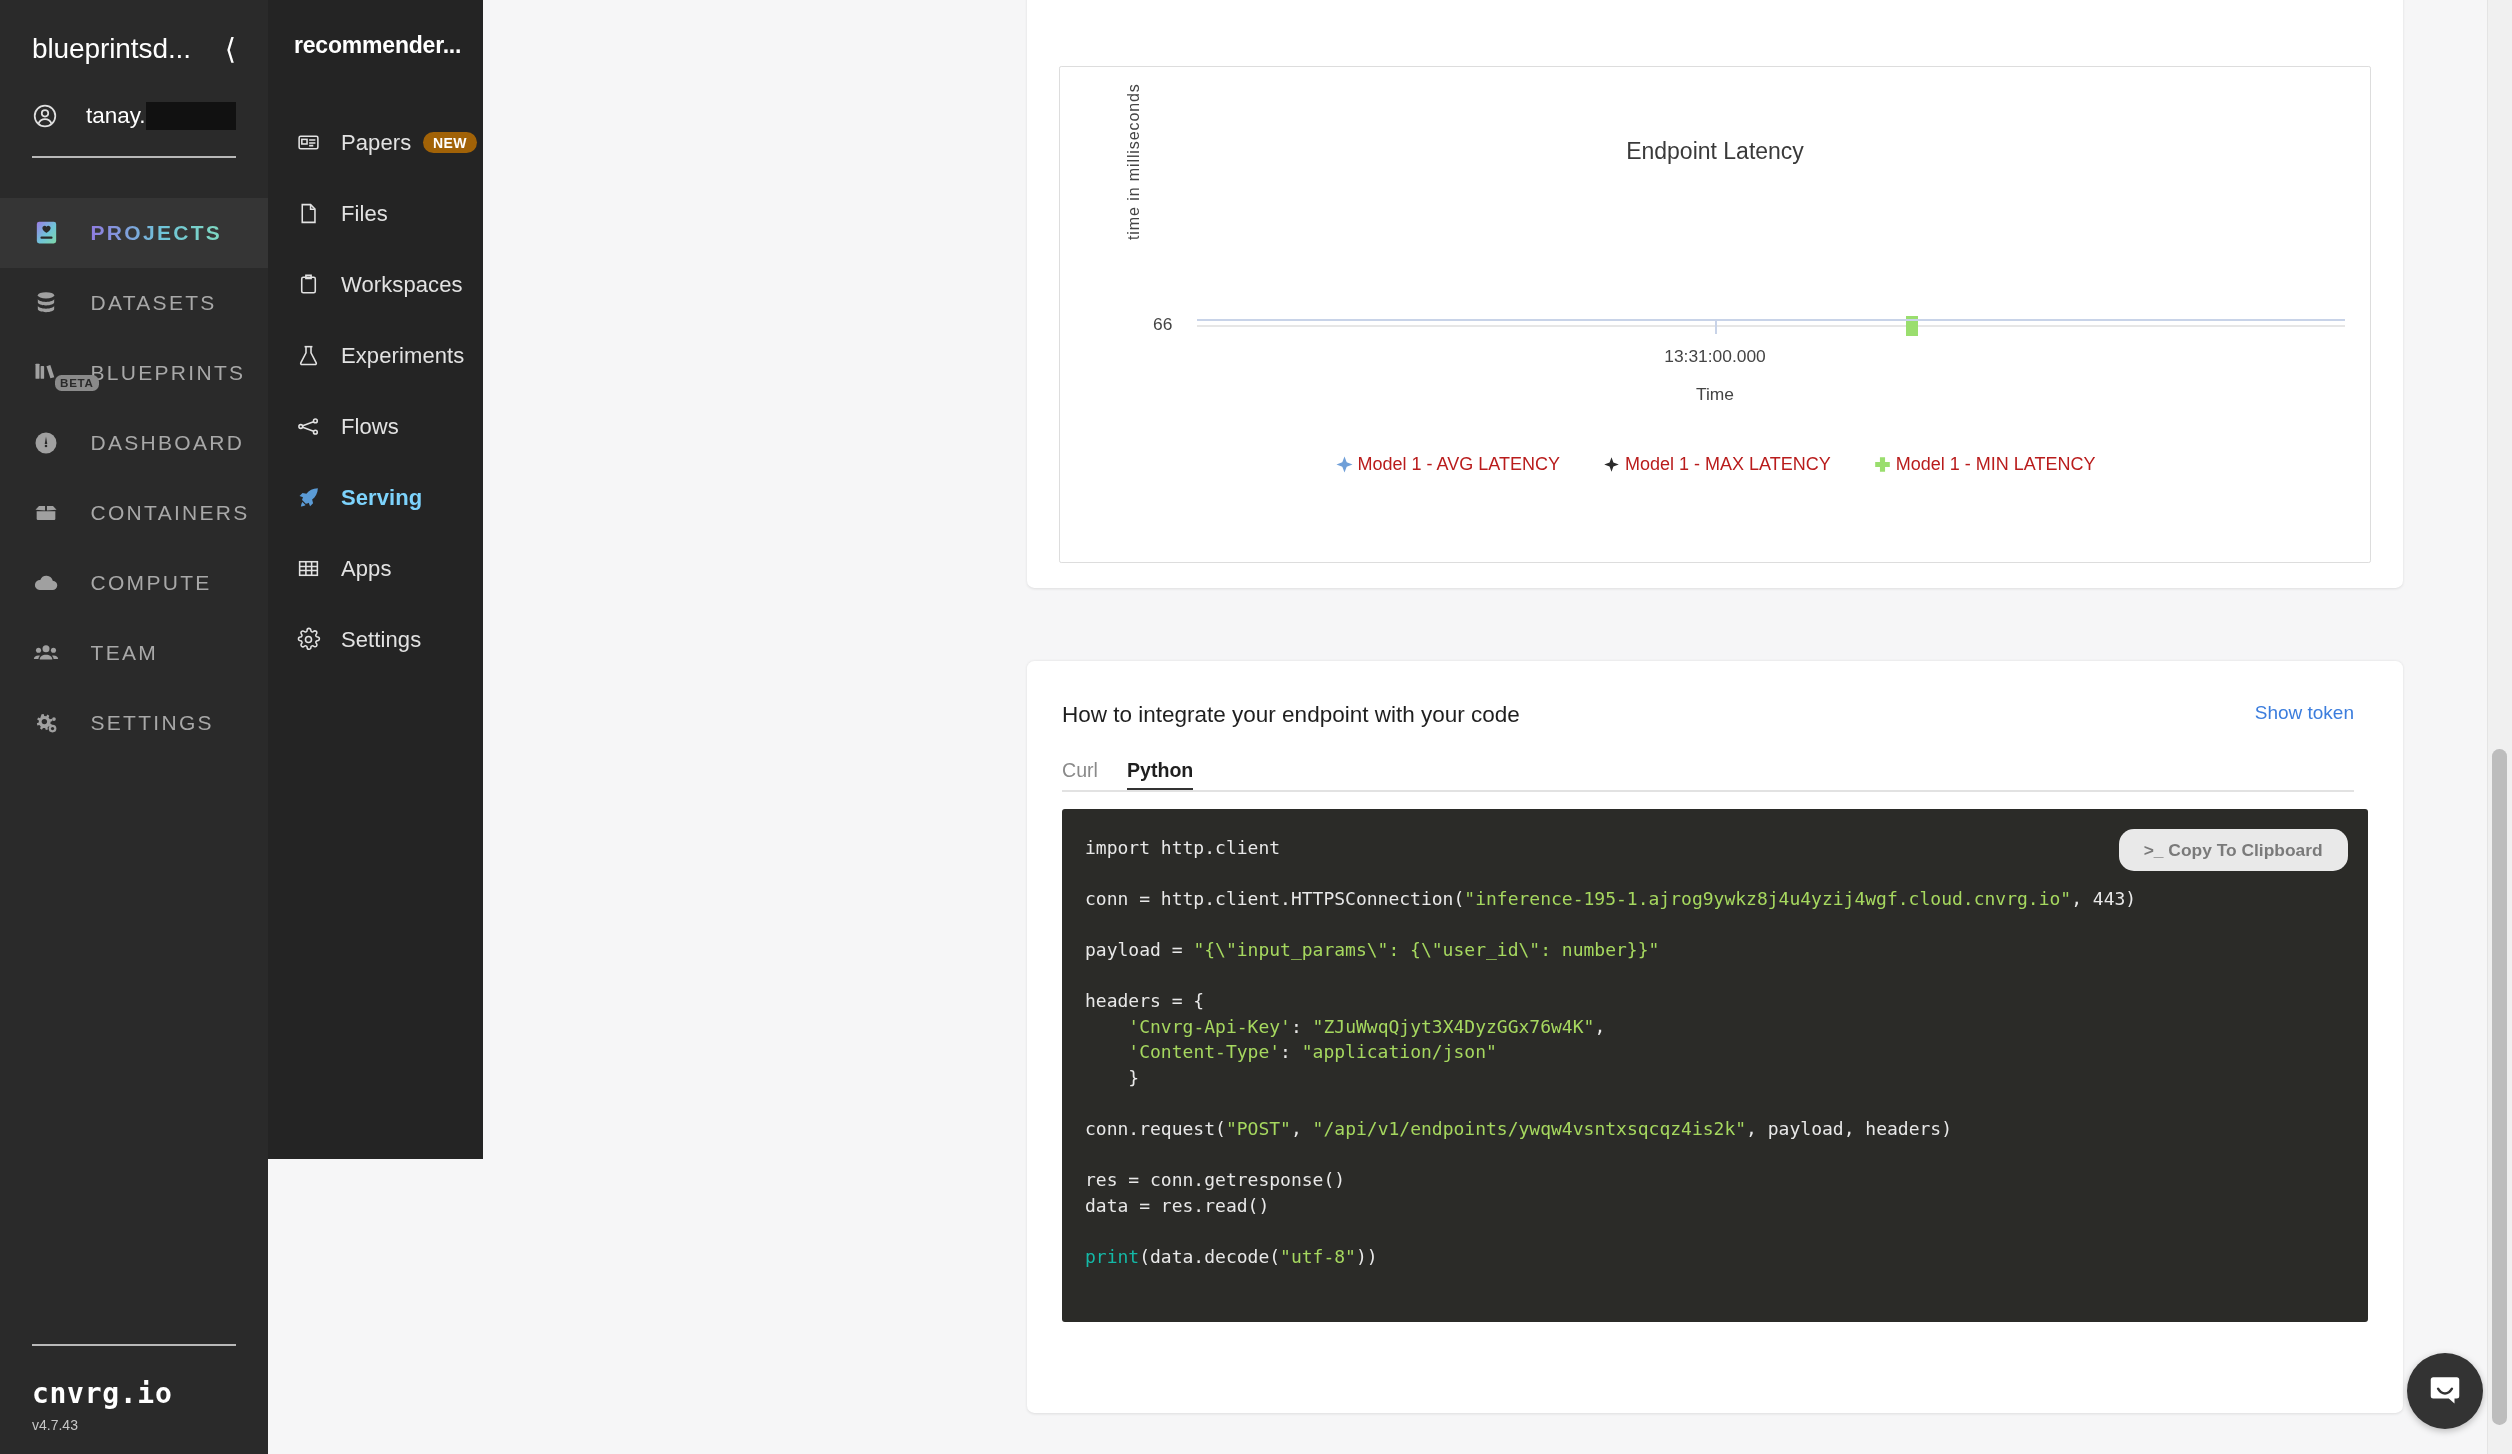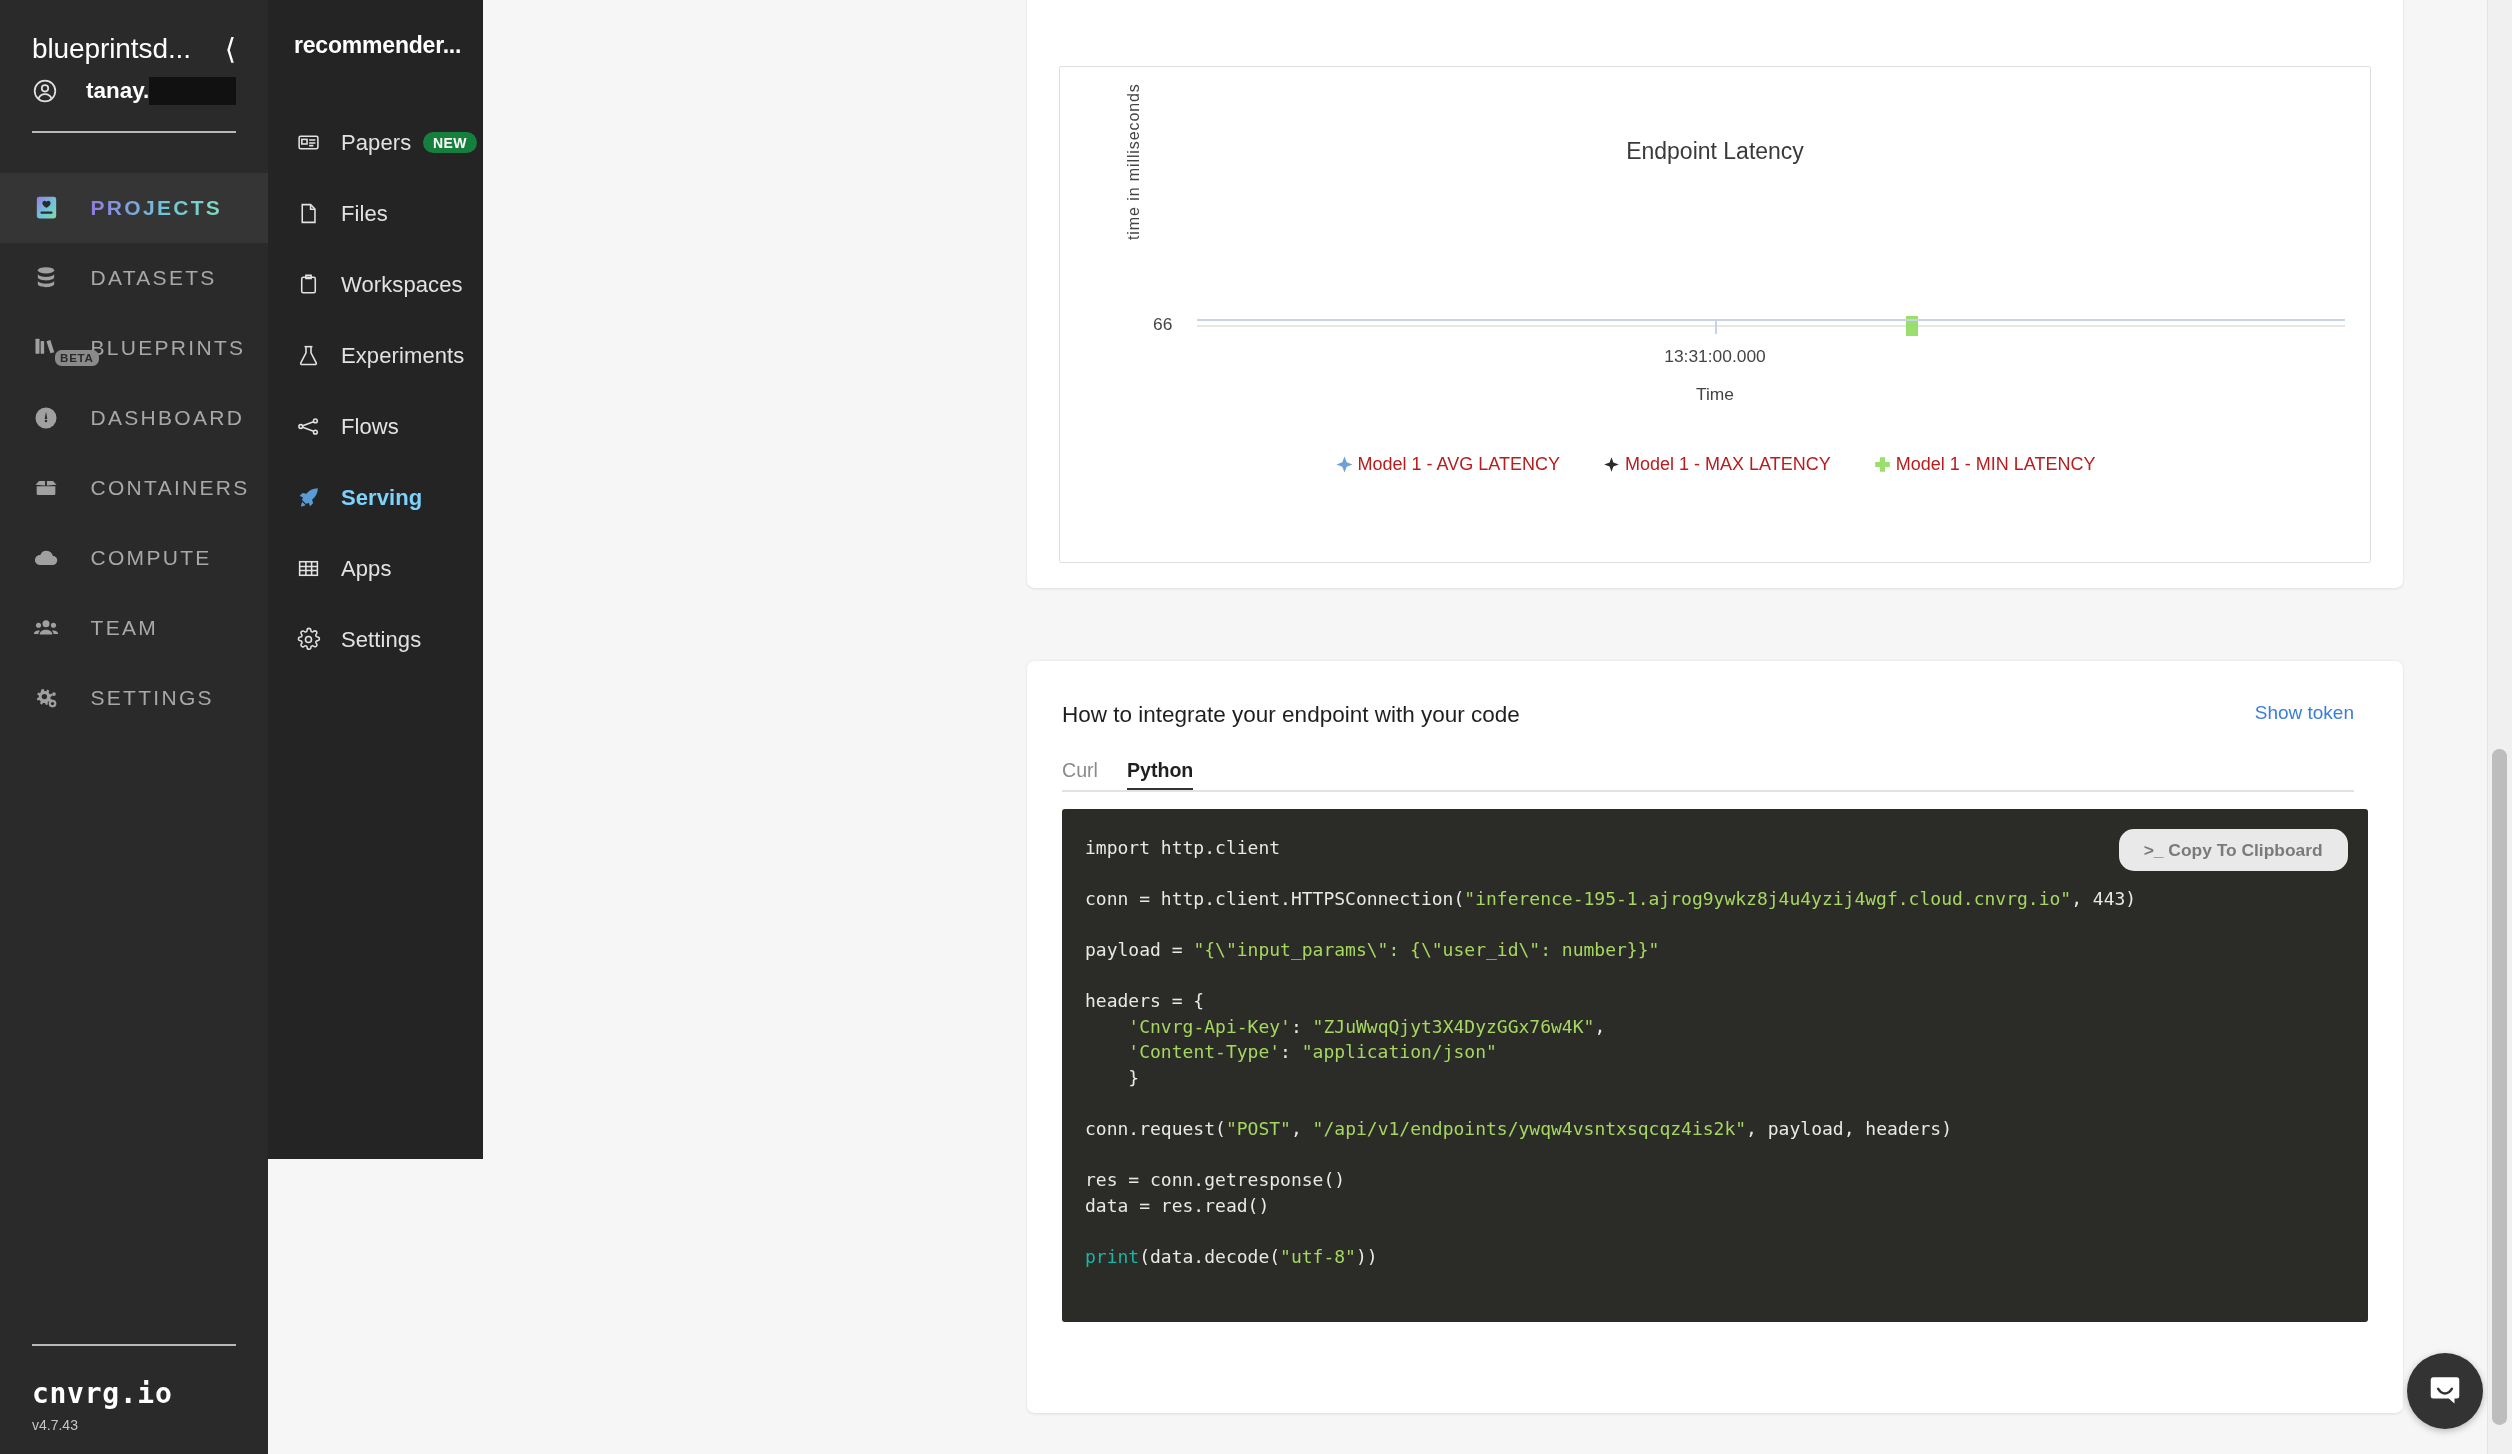--- a/index.html
+++ b/index.html
@@ -16,21 +16,21 @@
     width: 268px; flex: 0 0 268px; height: 1455px;
     background: #2a2a2a; position: relative;
   }
   .sb-head { padding: 33px 32px 18px 32px; }
   .sb-proj-row { display: flex; align-items: center; justify-content: space-between; }
   .sb-proj-name {
     color: #ffffff; font-size: 28px; font-weight: 400; letter-spacing: -0.1px;
     white-space: nowrap; overflow: hidden;
   }
   .sb-collapse { color: #ffffff; font-size: 29px; line-height: 1; cursor: pointer; padding-left: 10.2px; }
-  .sb-user-row { display: flex; align-items: center; margin-top: 12px; font-weight: bold; }
+  .sb-user-row { display: flex; align-items: center; margin-top: 37px; }
   .sb-user-icon { width: 26px; height: 26px; flex: 0 0 26px; }
   .sb-user-name { color: #ffffff; font-size: 22.5px; margin-left: 28px; white-space: nowrap; }
   .sb-user-mask { display:inline-block; background:#111111; width: 106px; height: 28px; vertical-align: middle; }
   .sb-divider { height: 1.5px; background: #b8b8b8; margin: 26px 0 0 0; }
 
   .sb-nav { margin-top: 22px; }
   .sb-item {
     display: flex; align-items: center; height: 70px; padding-left: 32px;
     cursor: pointer; position: relative;
   }
@@ -63,21 +63,21 @@
   .sb2-title {
     color: #ffffff; font-size: 23px; font-weight: 700; padding: 0 0 0 26px;
     white-space: nowrap; overflow: hidden; letter-spacing: -0.2px;
   }
   .sb2-nav { margin-top: 48px; }
   .sb2-item { display: flex; align-items: center; height: 71px; padding-left: 26px; cursor: pointer; }
   .sb2-icon { width: 28px; height: 28px; flex: 0 0 28px; display:flex; align-items:center; justify-content:center; }
   .sb2-label { margin-left: 19px; font-size: 22px; color: #e2e2e2; font-weight: 400; letter-spacing: 0.1px; white-space: nowrap; }
   .sb2-item.active .sb2-label { color: #7dd3fc; font-weight: 700; }
   .badge-new {
-    margin-left: 11.6px; background: #15803d; color: #ffffff; font-size: 14px;
+    margin-left: 11.6px; background: #a16207; color: #ffffff; font-size: 14px;
     font-weight: 700; border-radius: 11.6px; padding: 2.9px 10.2px; letter-spacing: 0.4px;
   }
 
   
   .main {
     flex: 1 1 auto; height: 1455px; background: #f6f6f7;
     position: relative; overflow: hidden;
   }
   .card-chart { position: absolute; left: 544px; right: 109px; top: -124px; height: 712px;
     background:#fff; border-radius: 7.3px; box-shadow: 0 0.7px 2.9px rgba(0,0,0,0.10); }

